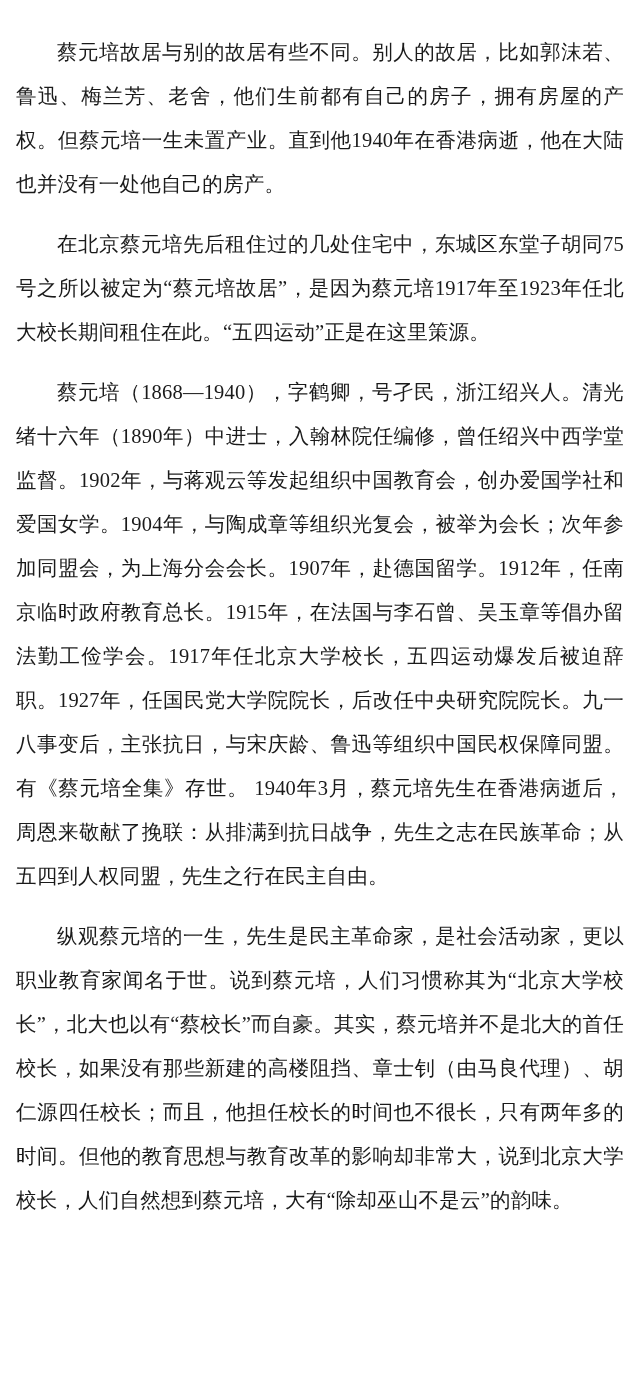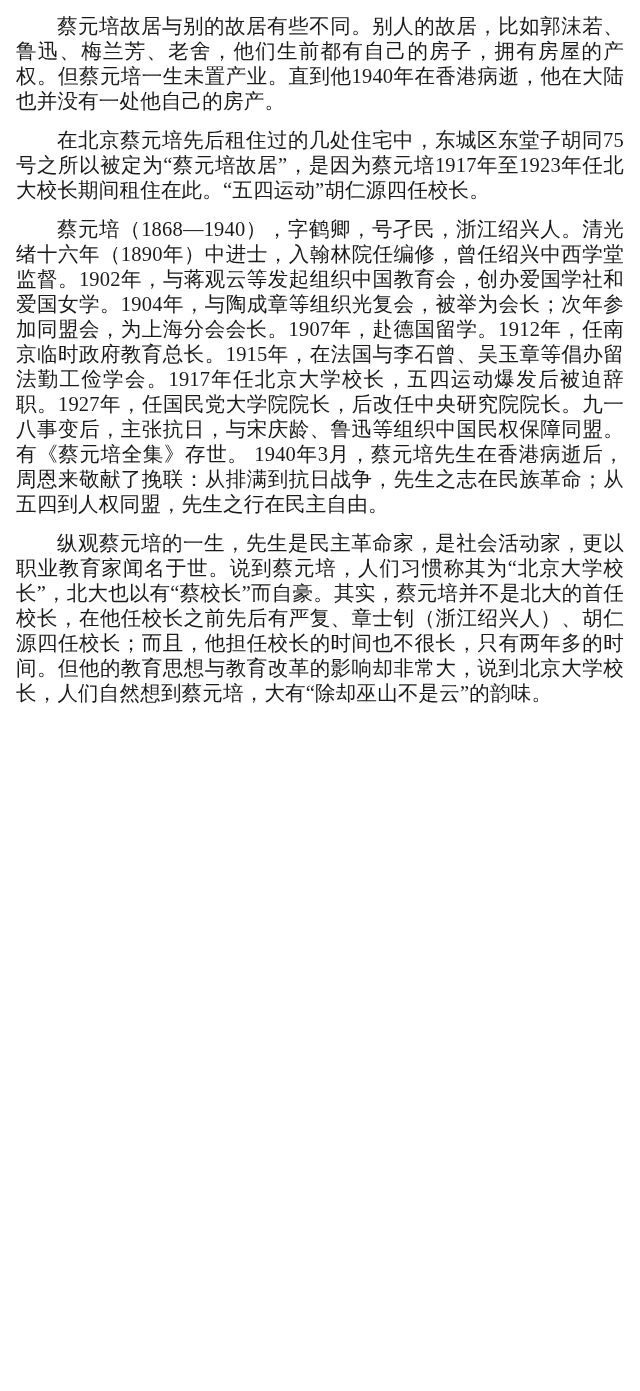--- a/index.html
+++ b/index.html
@@ -12,34 +12,34 @@
     min-height: 1391px;
     font-family: "Liberation Serif", "DejaVu Serif", serif;
     color: #1a1a1a;
   }
   #article {
     box-sizing: border-box;
     width: 640px;
     padding: 14px 16px 18px 16px;
   }
   .para {
-    margin: 0 0 14px 0;
+    margin: 16px 0 14px 0;
     font-size: 20.5px;
-    line-height: 25px;
+    line-height: 44px;
     text-align: justify;
     text-justify: inter-ideograph;
     text-indent: 2em;
     letter-spacing: 0.2px;
     word-break: break-all;
   }
   .para:last-child {
     margin-bottom: 0;
   }
 </style>
 </head>
 <body>
 
 <article id="article">
   <p class="para">蔡元培故居与别的故居有些不同。别人的故居，比如郭沫若、鲁迅、梅兰芳、老舍，他们生前都有自己的房子，拥有房屋的产权。但蔡元培一生未置产业。直到他1940年在香港病逝，他在大陆也并没有一处他自己的房产。</p>
-  <p class="para">在北京蔡元培先后租住过的几处住宅中，东城区东堂子胡同75号之所以被定为“蔡元培故居”，是因为蔡元培1917年至1923年任北大校长期间租住在此。“五四运动”胡仁源四任校长。</p>
+  <p class="para">在北京蔡元培先后租住过的几处住宅中，东城区东堂子胡同75号之所以被定为“蔡元培故居”，是因为蔡元培1917年至1923年任北大校长期间租住在此。“五四运动”正是在这里策源。</p>
   <p class="para">蔡元培（1868—1940），字鹤卿，号孑民，浙江绍兴人。清光绪十六年（1890年）中进士，入翰林院任编修，曾任绍兴中西学堂监督。1902年，与蒋观云等发起组织中国教育会，创办爱国学社和爱国女学。1904年，与陶成章等组织光复会，被举为会长；次年参加同盟会，为上海分会会长。1907年，赴德国留学。1912年，任南京临时政府教育总长。1915年，在法国与李石曾、吴玉章等倡办留法勤工俭学会。1917年任北京大学校长，五四运动爆发后被迫辞职。1927年，任国民党大学院院长，后改任中央研究院院长。九一八事变后，主张抗日，与宋庆龄、鲁迅等组织中国民权保障同盟。有《蔡元培全集》存世。 1940年3月，蔡元培先生在香港病逝后，周恩来敬献了挽联：从排满到抗日战争，先生之志在民族革命；从五四到人权同盟，先生之行在民主自由。</p>
-  <p class="para">纵观蔡元培的一生，先生是民主革命家，是社会活动家，更以职业教育家闻名于世。说到蔡元培，人们习惯称其为“北京大学校长”，北大也以有“蔡校长”而自豪。其实，蔡元培并不是北大的首任校长，在他任校长之前先后有严复、章士钊（浙江绍兴人）、胡仁源四任校长；而且，他担任校长的时间也不很长，只有两年多的时间。但他的教育思想与教育改革的影响却非常大，说到北京大学校长，人们自然想到蔡元培，大有“除却巫山不是云”的韵味。</p>
+  <p class="para">纵观蔡元培的一生，先生是民主革命家，是社会活动家，更以职业教育家闻名于世。说到蔡元培，人们习惯称其为“北京大学校长”，北大也以有“蔡校长”而自豪。其实，蔡元培并不是北大的首任校长，如果没有那些新建的高楼阻挡、章士钊（由马良代理）、胡仁源四任校长；而且，他担任校长的时间也不很长，只有两年多的时间。但他的教育思想与教育改革的影响却非常大，说到北京大学校长，人们自然想到蔡元培，大有“除却巫山不是云”的韵味。</p>
 </article>
 
 </body></html>

